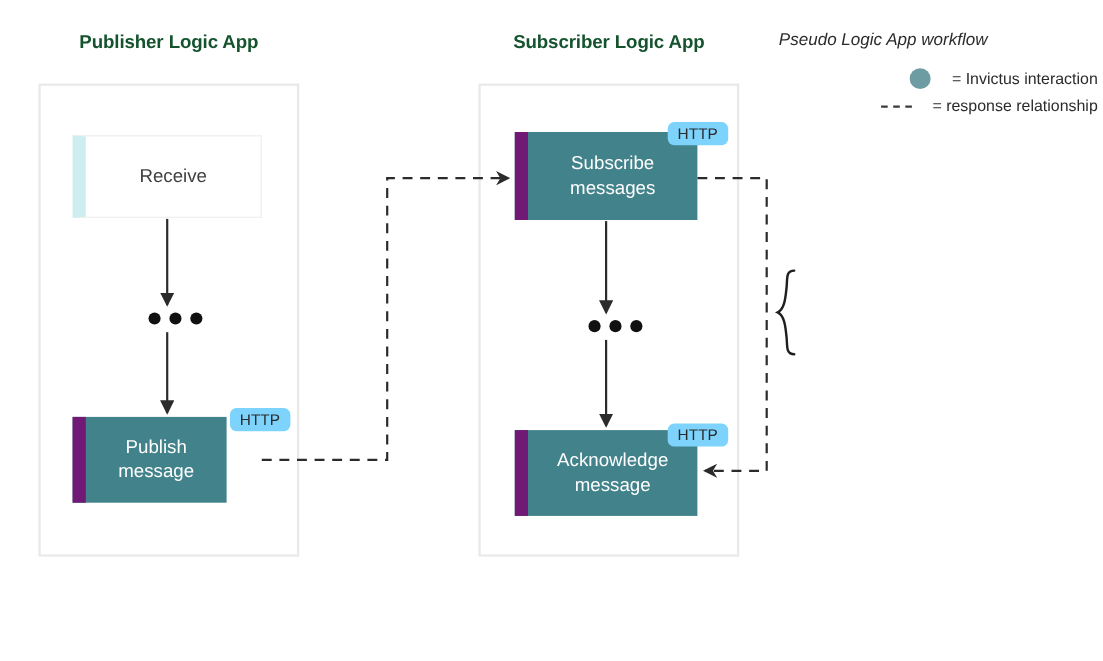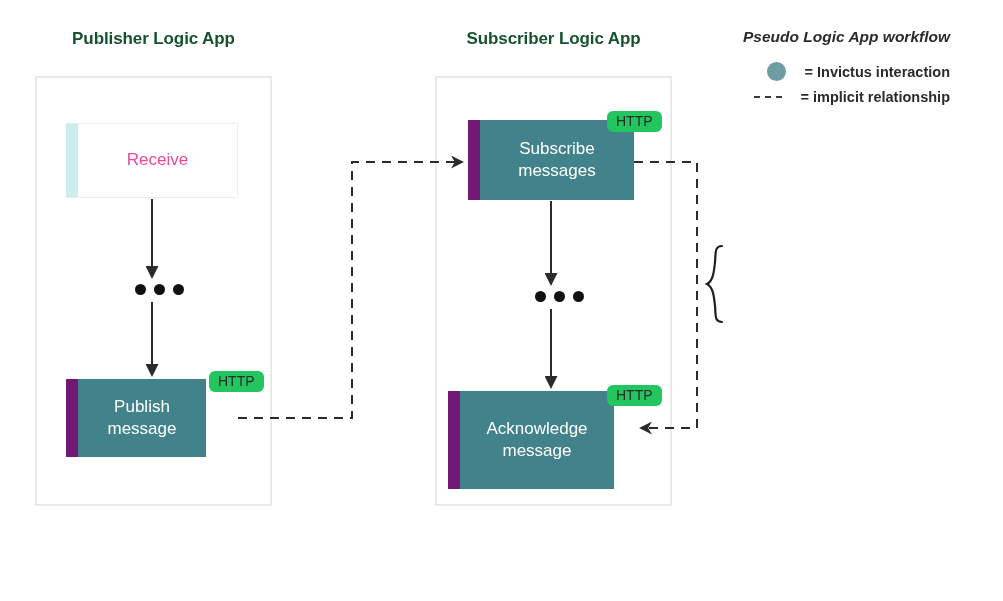--- a/index.html
+++ b/index.html
@@ -58,42 +58,42 @@
   }
 
   
   .node.trigger {
     background: #ffffff;
     border: 1px solid #eceded;
     border-left: 12px solid #cdeef0;
   }
   .node.trigger .node-label {
     font-size: 17px;
-    color: #ec4899;
+    color: #404040;
   }
 
   
   .node.action {
     background: #42828a;
     border-left: 12px solid #701a75;
   }
   .node.action .node-label {
     font-size: 17px;
     color: #ffffff;
   }
 
   #node-receive     { left: 66px;  top: 123px; width: 172px; height: 75px; }
   #node-publish     { left: 66px;  top: 379px; width: 140px; height: 78px; }
   #node-subscribe   { left: 468px; top: 120px; width: 166px; height: 80px; }
-  #node-acknowledge { left: 448px; top: 391px; width: 166px; height: 98px; }
+  #node-acknowledge { left: 468px; top: 391px; width: 166px; height: 78px; }
 
   
   .http-badge {
     position: absolute;
-    background: #22c55e;
+    background: #7dd3fc;
     color: #2b2b2b;
     font-size: 14px;
     border-radius: 6px;
     padding: 3px 9px 4px 9px;
     line-height: 1;
     white-space: nowrap;
   }
   #badge-publish     { left: 209px; top: 371px; }
   #badge-subscribe   { left: 607px; top: 111px; }
   #badge-acknowledge { left: 607px; top: 385px; }
@@ -120,25 +120,23 @@
     position: absolute;
     left: 0; top: 0;
     width: 1003px;
     height: 601px;
     pointer-events: none;
   }
 
   
   #legend {
     position: absolute;
-    left: 660px;
+    left: 708px;
     top: 28px;
     width: 290px;
-    text-align: right;
-    font-weight: bold;
   }
   #legend-title {
     font-size: 15.5px;
     font-style: italic;
     color: #2b2b2b;
     margin-bottom: 16px;
   }
   .legend-row {
     display: flex;
     align-items: center;
@@ -248,18 +246,18 @@
   <div id="legend">
     <div id="legend-title">Pseudo Logic App workflow</div>
 
     <div class="legend-row">
       <span class="legend-swatch-dot"></span>
       <span>= Invictus interaction</span>
     </div>
 
     <div class="legend-row">
       <span class="legend-swatch-dash"></span>
-      <span>= implicit relationship</span>
+      <span>= response relationship</span>
     </div>
   </div>
 
 
 </div>
 
 </body></html>

